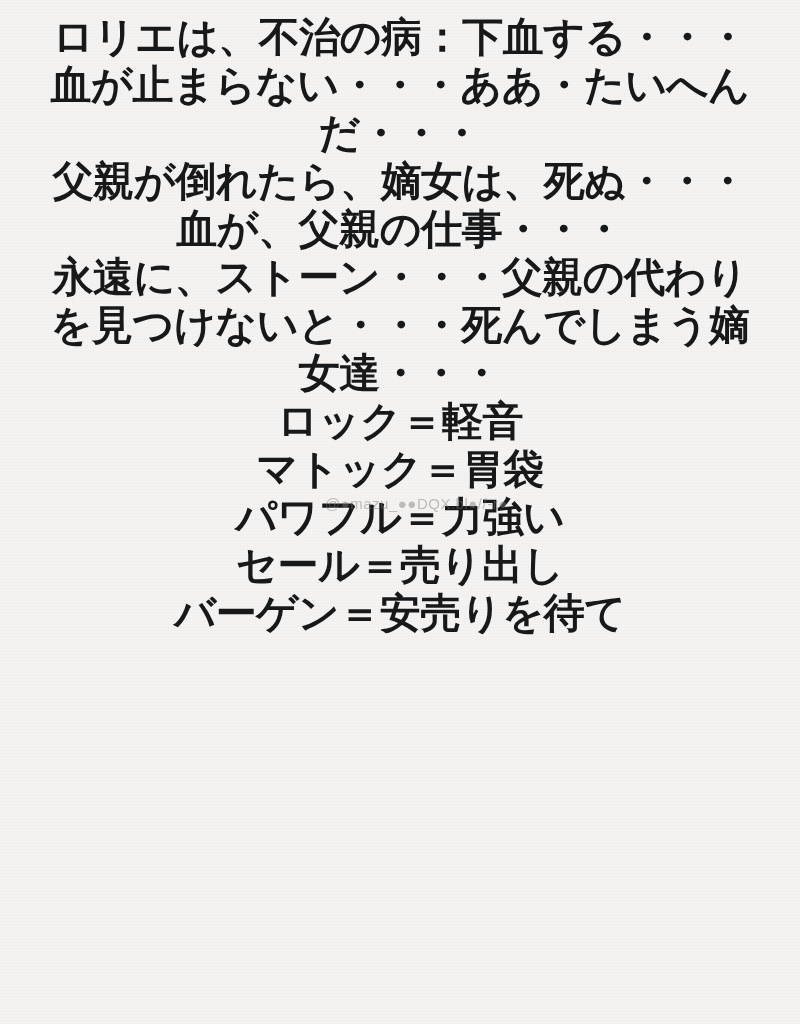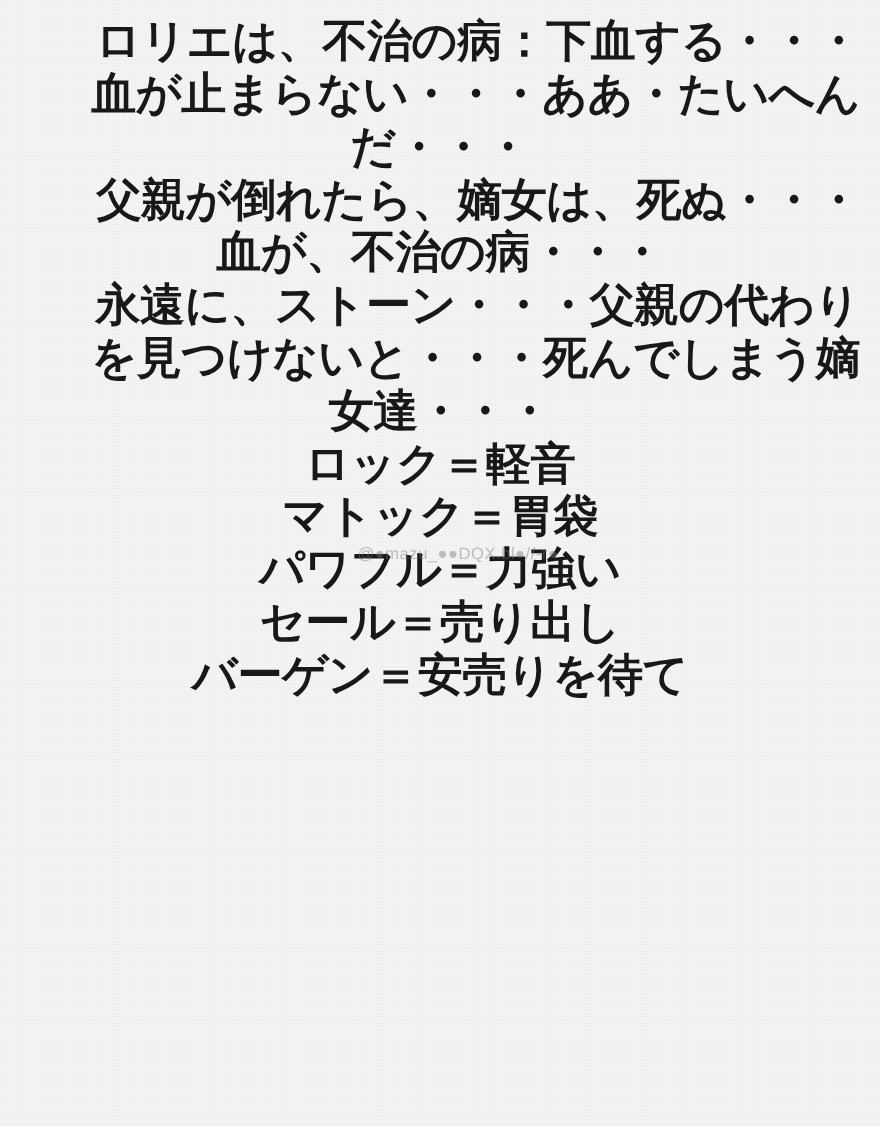--- a/index.html
+++ b/index.html
@@ -49,21 +49,20 @@
   }
 
   .line {
     display: block;
     white-space: nowrap;
   }
 
   
   .wide {
     font-size: 41px;
-    text-align: right;
   }
 
   .center {
     font-size: 41px;
   }
 
   #watermark {
     position: absolute;
     left: 325px;
     top: 495px;
@@ -80,21 +79,21 @@
 </head>
 <body>
 
 <div id="page">
 
   <div id="text-block">
     <span class="line wide">ロリエは、不治の病：下血する・・・</span>
     <span class="line wide">血が止まらない・・・ああ・たいへん</span>
     <span class="line center">だ・・・</span>
     <span class="line wide">父親が倒れたら、嫡女は、死ぬ・・・</span>
-    <span class="line center">血が、不治の病・・・</span>
+    <span class="line center">血が、父親の仕事・・・</span>
     <span class="line wide">永遠に、ストーン・・・父親の代わり</span>
     <span class="line wide">を見つけないと・・・死んでしまう嫡</span>
     <span class="line center">女達・・・</span>
     <span class="line center">ロック＝軽音</span>
     <span class="line center">マトック＝胃袋</span>
     <span class="line center">パワフル＝力強い</span>
     <span class="line center">セール＝売り出し</span>
     <span class="line center">バーゲン＝安売りを待て</span>
   </div>
 

